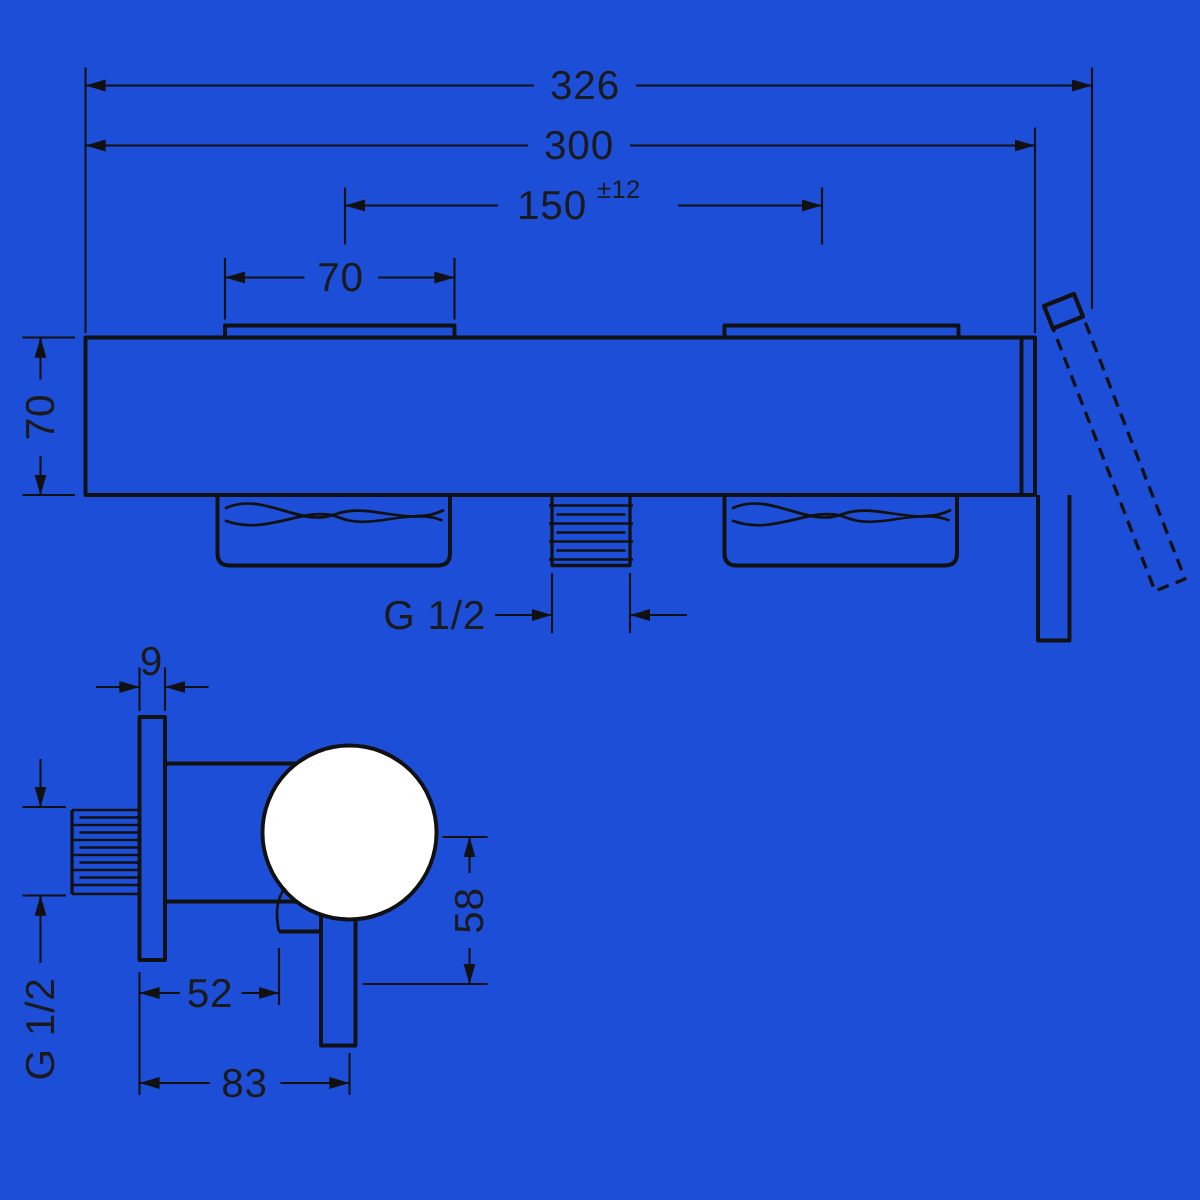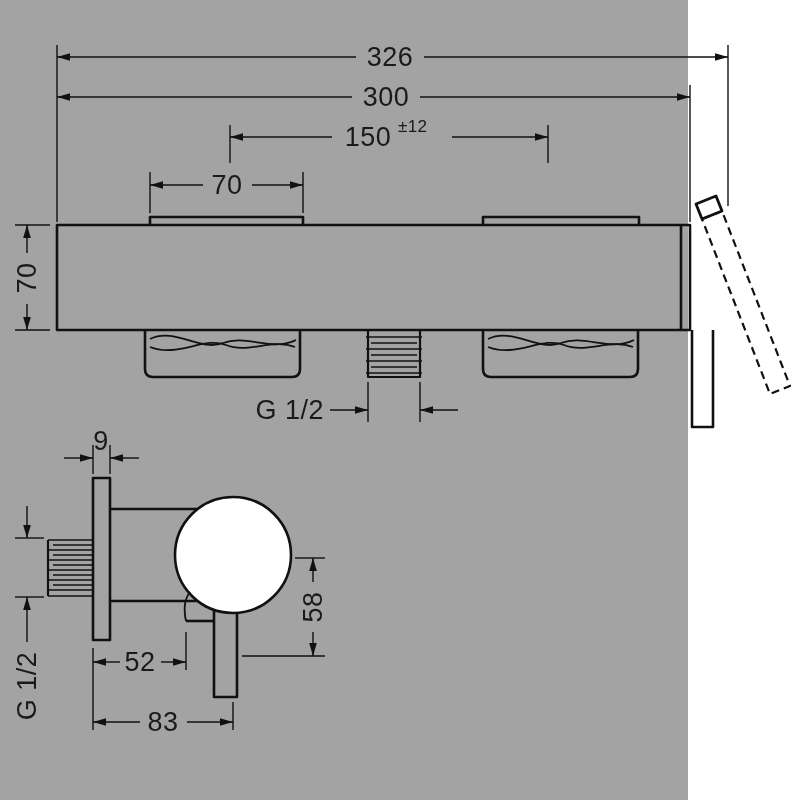--- a/index.html
+++ b/index.html
@@ -1,16 +1,16 @@
 <!DOCTYPE html>
 <html><head>
 <meta charset="utf-8">
 <style>
   html, body { margin: 0; padding: 0; background: #ffffff; }
-  .stage { width: 688px; height: 800px; background: #a3a3a3; position: relative; }
+  .stage { width: 800px; height: 800px; background: #1d4ed8; position: relative; }
   svg { display: block; }
   text {
     font-family: "Liberation Sans", sans-serif;
     fill: #1a1a1a;
     stroke: none;
   }
   .dim-label { font-size: 27px; letter-spacing: 0.5px; }
   .tol-label { font-size: 17px; letter-spacing: 0.3px; }
 </style>
 </head>

